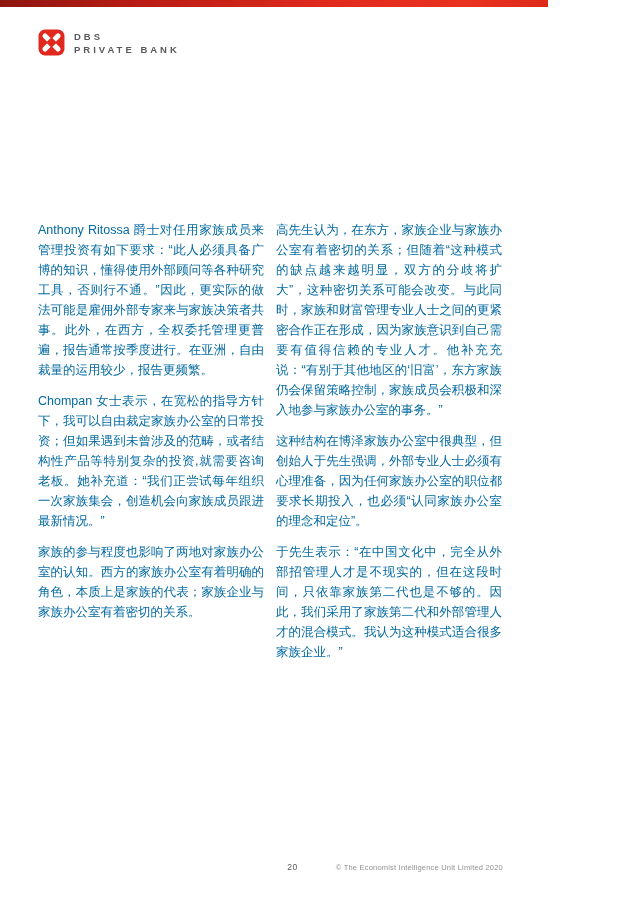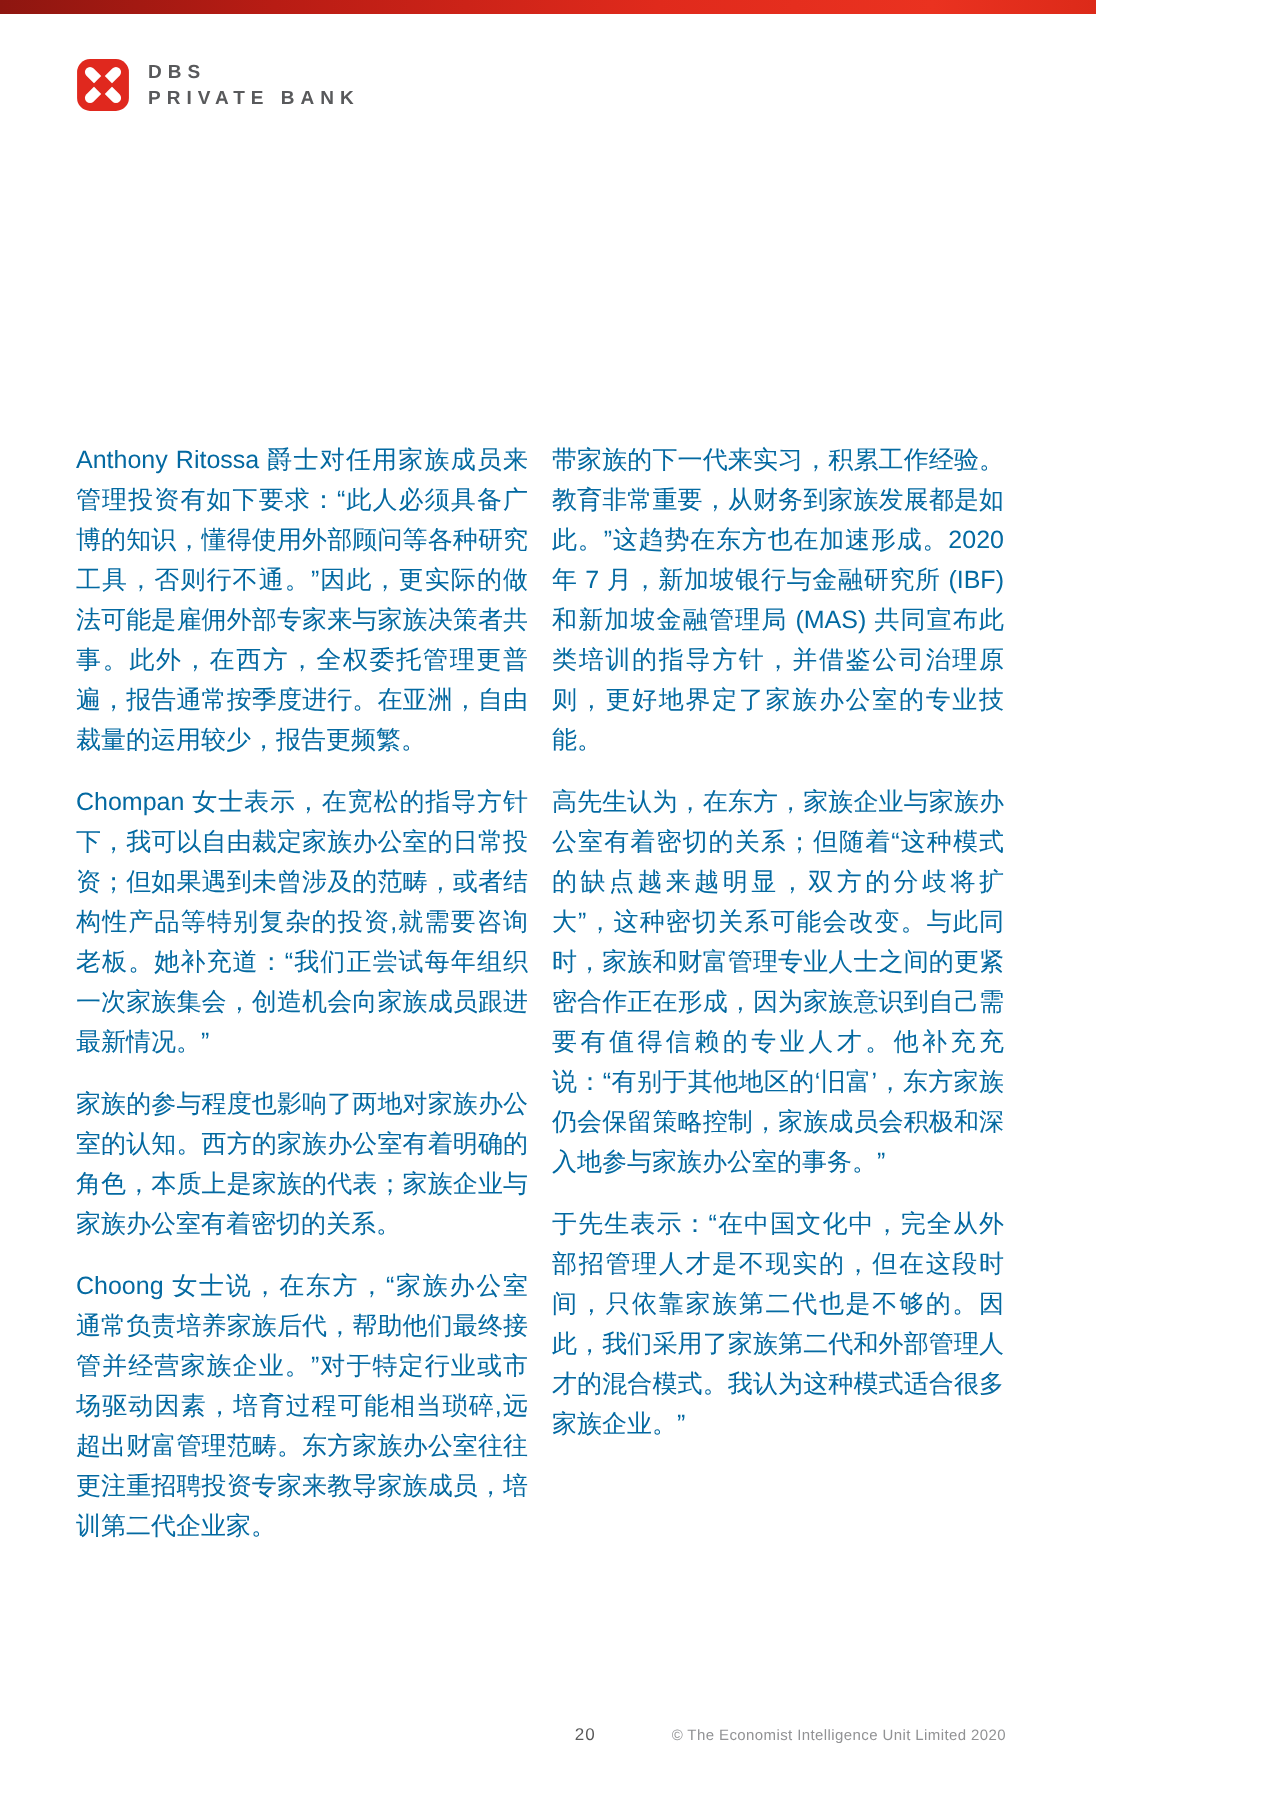--- a/index.html
+++ b/index.html
@@ -82,25 +82,24 @@
       <div>DBS</div>
       <div>PRIVATE BANK</div>
     </div>
   </header>
 
   <main class="columns">
     <div class="col">
       <p>Anthony Ritossa 爵士对任用家族成员来管理投资有如下要求：“此人必须具备广博的知识，懂得使用外部顾问等各种研究工具，否则行不通。”因此，更实际的做法可能是雇佣外部专家来与家族决策者共事。此外，在西方，全权委托管理更普遍，报告通常按季度进行。在亚洲，自由裁量的运用较少，报告更频繁。</p>
       <p>Chompan 女士表示，在宽松的指导方针下，我可以自由裁定家族办公室的日常投资；但如果遇到未曾涉及的范畴，或者结构性产品等特别复杂的投资,就需要咨询老板。她补充道：“我们正尝试每年组织一次家族集会，创造机会向家族成员跟进最新情况。”</p>
       <p>家族的参与程度也影响了两地对家族办公室的认知。西方的家族办公室有着明确的角色，本质上是家族的代表；家族企业与家族办公室有着密切的关系。</p>
-      <p>Choong 女士说，在东方，“家族办公室通常负责培养家族后代，帮助他们最终接管并经营家族企业。”对于特定行业或市场驱动因素，培育过程可能相当琐碎,远超出财富管理范畴。东方家族办公室往往更注重招聘投资专家来教导家族成员，培训第二代企业家。</p>
     </div>
     <div class="col">
-      <p>带家族的下一代来实习，积累工作经验。教育非常重要，从财务到家族发展都是如此。”这趋势在东方也在加速形成。2020 年 7 月，新加坡银行与金融研究所 (IBF) 和新加坡金融管理局 (MAS) 共同宣布此类培训的指导方针，并借鉴公司治理原则，更好地界定了家族办公室的专业技能。</p>
       <p>高先生认为，在东方，家族企业与家族办公室有着密切的关系；但随着“这种模式的缺点越来越明显，双方的分歧将扩大”，这种密切关系可能会改变。与此同时，家族和财富管理专业人士之间的更紧密合作正在形成，因为家族意识到自己需要有值得信赖的专业人才。他补充充说：“有别于其他地区的‘旧富’，东方家族仍会保留策略控制，家族成员会积极和深入地参与家族办公室的事务。”</p>
+      <p>这种结构在博泽家族办公室中很典型，但创始人于先生强调，外部专业人士必须有心理准备，因为任何家族办公室的职位都要求长期投入，也必须“认同家族办公室的理念和定位”。</p>
       <p>于先生表示：“在中国文化中，完全从外部招管理人才是不现实的，但在这段时间，只依靠家族第二代也是不够的。因此，我们采用了家族第二代和外部管理人才的混合模式。我认为这种模式适合很多家族企业。”</p>
     </div>
   </main>
 
   <footer class="footer">
     <span class="page-number">20</span>
     <span class="copyright">© The Economist Intelligence Unit Limited 2020</span>
   </footer>
 
 </div>

